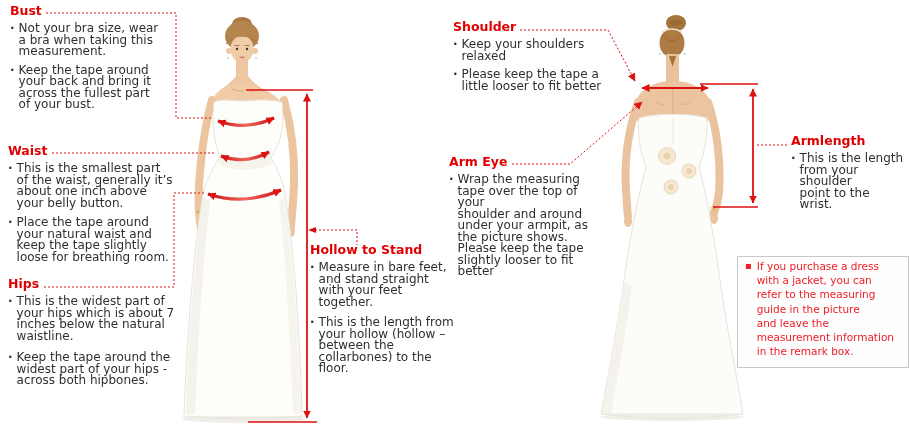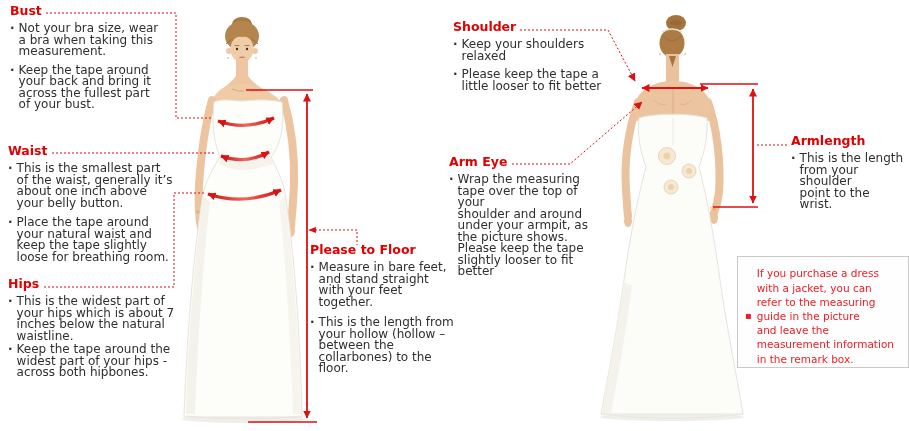--- a/index.html
+++ b/index.html
@@ -15,21 +15,21 @@
   }
   .bullet{
     display:flex;color:#2f2f2f;font-size:12px;line-height:11.5px;
     margin-bottom:7px;
   }
   .bullet::before{content:"\00B7";font-weight:bold;margin-right:4px;flex:none;}
   .btext{white-space:pre-line;}
   .note-box{
     position:absolute;left:737px;top:256px;width:172px;height:112px;
     box-sizing:border-box;background:#fffefe;border:1px solid #c9c9c9;
-    padding:14px 3px 6px 7px;display:flex;align-items:center;
+    padding:2px 3px 6px 7px;display:flex;
   }
   .note-box::before{
     content:"\25AA";color:#ed1c24;font-size:10px;line-height:14.2px;
     margin-right:5px;flex:none;
   }
   .note-text{color:#ed1c24;font-size:10.5px;line-height:14.2px;white-space:pre-line;}
 </style>
 </head>
 <body>
 
@@ -213,35 +213,35 @@
     <div class="bullet">
         <span class="btext">Place the tape around
 your natural waist and
 keep the tape slightly
 loose for breathing room.</span>
       </div>
   </div>
 
   <div class="section" style="left:8px;top:277px;width:176px">
     <div class="heading">Hips</div>
-    <div class="bullet" style="margin-bottom:2px">
+    <div class="bullet" style="margin-bottom:10px">
         <span class="btext">This is the widest part of
 your hips which is about 7
 inches below the natural
 waistline.</span>
       </div>
     <div class="bullet">
         <span class="btext">Keep the tape around the
 widest part of your hips -
 across both hipbones.</span>
       </div>
   </div>
 
   <div class="section" style="left:310px;top:243px;width:150px">
-    <div class="heading">Please to Floor</div>
+    <div class="heading">Hollow to Stand</div>
     <div class="bullet" style="margin-bottom:9px">
         <span class="btext">Measure in bare feet,
 and stand straight
 with your feet
 together.</span>
       </div>
     <div class="bullet">
         <span class="btext">This is the length from
 your hollow (hollow –
 between the

